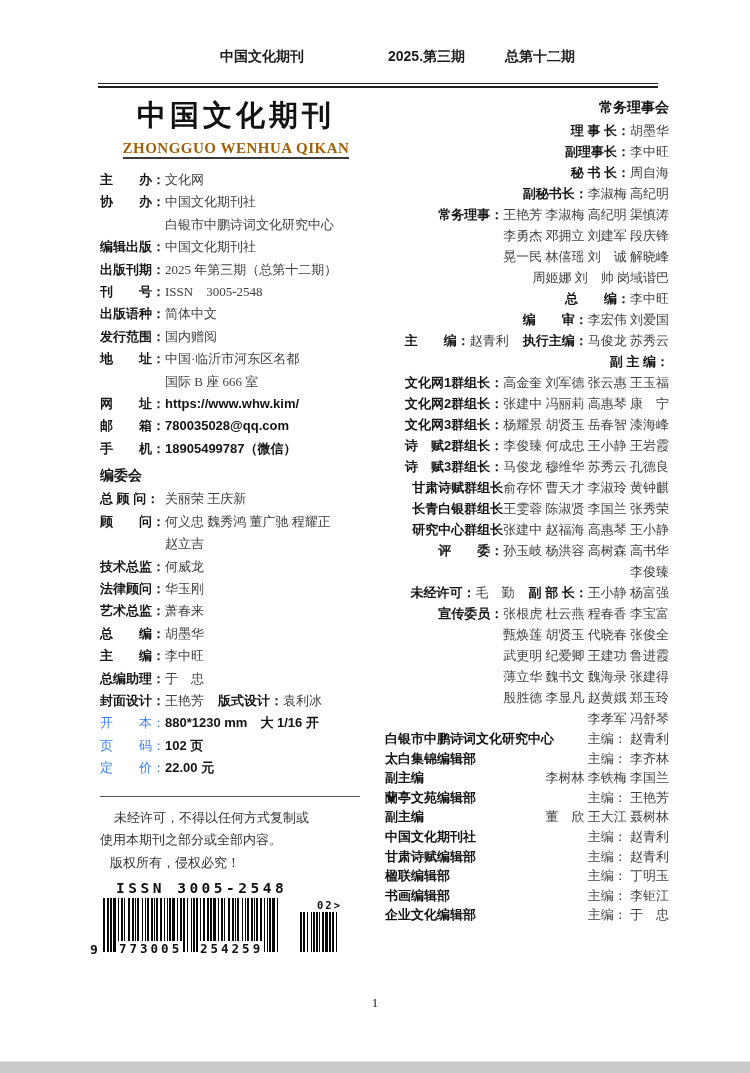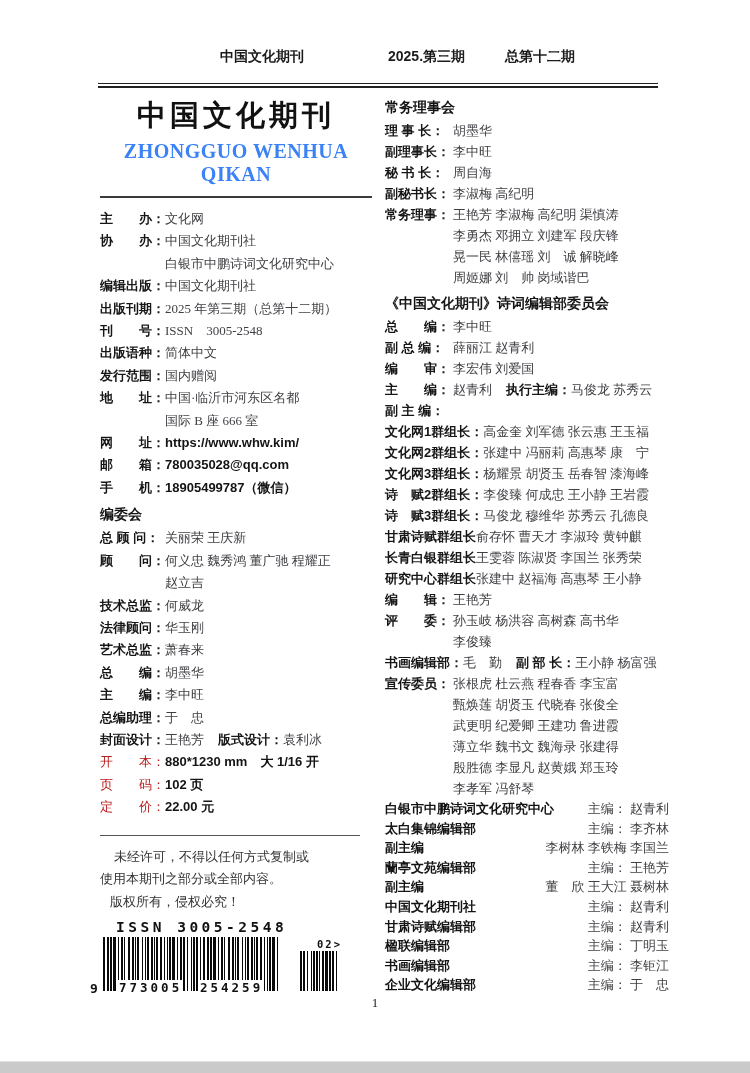--- a/index.html
+++ b/index.html
@@ -10,32 +10,32 @@
   }
   .page{position:absolute;inset:0;background:#fff;}
   
   .running-header span{position:absolute;top:48px;font-family:"Liberation Sans","DejaVu Sans",sans-serif;font-weight:bold;font-size:14px;color:#1b1b1b;}
   .rh-journal{left:220px;}
   .rh-issue{left:388px;}
   .rh-volume{left:505px;}
   .double-rule{position:absolute;top:83px;left:98px;width:560px;height:2px;border-top:1.5px solid #222;border-bottom:2px solid #222;}
   
   .col-left{position:absolute;left:100px;top:94px;width:272px;}
-  .col-right{position:absolute;left:385px;top:92px;width:284px;}
+  .col-right{position:absolute;left:385px;top:92px;width:284px;text-align:right;}
   
   .mast-title{font-weight:bold;font-size:29px;letter-spacing:4px;text-align:center;line-height:38px;color:#111;margin-top:2px;}
   .mast-pinyin{text-align:center;margin:6px 0 10px;}
-  .mast-pinyin span{display:inline-block;font-weight:bold;font-size:20px;letter-spacing:.5px;border-bottom:2px solid #3a3a3a;padding-bottom:10px;color:#3b82f6;}
+  .mast-pinyin span{display:inline-block;font-weight:bold;font-size:15px;letter-spacing:.5px;border-bottom:2px solid #3a3a3a;padding-bottom:0;color:#a16207;}
   
   .row{line-height:22.4px;color:#3f3f44;}
   .col-right .row{line-height:21px;}
   .lab{font-family:"Liberation Sans","DejaVu Sans",sans-serif;font-weight:bold;color:#161616;display:inline-block;}
   .col-left .lab{min-width:65px;}
   .col-right .lab{min-width:68px;}
-  .lab.plain{font-family:"Liberation Serif","DejaVu Serif",serif;font-weight:normal;color:#b91c1c;}
+  .lab.plain{font-family:"Liberation Serif","DejaVu Serif",serif;font-weight:normal;color:#3b82f6;}
   .lab2{min-width:0 !important;margin-left:14px;}
   .val{color:#3f3f44;}
   .val.bv{font-family:"Liberation Sans","DejaVu Sans",sans-serif;font-weight:bold;color:#141414;}
   .col-left .cont-line{padding-left:65px;}
   .col-right .cont-line{padding-left:68px;}
   .section-head{font-family:"Liberation Sans","DejaVu Sans",sans-serif;font-weight:bold;font-size:14px;color:#141414;line-height:25px;margin-top:3px;}
   
   .divider{border-top:1.5px solid #555;margin:16px 12px 10px 0;}
   .copyright div{line-height:22.5px;color:#333;}
   .cp-1{text-indent:14px;}
@@ -147,41 +147,38 @@
         <div class="row"><span class="lab">副理事长：</span><span class="val">李中旺</span></div>
         <div class="row"><span class="lab">秘 书 长：</span><span class="val">周自海</span></div>
         <div class="row"><span class="lab">副秘书长：</span><span class="val">李淑梅 高纪明</span></div>
         <div class="row"><span class="lab">常务理事：</span><span class="val">王艳芳 李淑梅 高纪明 渠慎涛</span><div>
             <div class="cont-line">李勇杰 邓拥立 刘建军 段庆锋</div>
             <div class="cont-line">晃一民 林僖瑶 刘　诚 解晓峰</div>
             <div class="cont-line">周姬娜 刘　帅 岗域谐巴</div>
           </div></div>
       </div>
 
-    <div class="section-head">《中国文化期刊》诗词编辑部委员会</div>
     <div class="rows">
 
     <div class="row"><span class="lab">总　　编：</span><span class="val">李中旺</span></div>
-        <div class="row"><span class="lab">副 总 编：</span><span class="val">薛丽江 赵青利</span></div>
         <div class="row"><span class="lab">编　　审：</span><span class="val">李宏伟 刘爱国</span></div>
         <div class="row"><span class="lab">主　　编：</span><span class="val">赵青利</span><span class="lab lab2">执行主编：</span><span class="val">马俊龙 苏秀云</span></div>
         <div class="row"><span class="lab">副 主 编：</span><span class="val"></span></div>
         <div class="row"><span class="lab">文化网1群组长：</span><span class="val">高金奎 刘军德 张云惠 王玉福</span></div>
         <div class="row"><span class="lab">文化网2群组长：</span><span class="val">张建中 冯丽莉 高惠琴 康　宁</span></div>
         <div class="row"><span class="lab">文化网3群组长：</span><span class="val">杨耀景 胡贤玉 岳春智 漆海峰</span></div>
         <div class="row"><span class="lab">诗　赋2群组长：</span><span class="val">李俊臻 何成忠 王小静 王岩霞</span></div>
         <div class="row"><span class="lab">诗　赋3群组长：</span><span class="val">马俊龙 穆维华 苏秀云 孔德良</span></div>
         <div class="row"><span class="lab">甘肃诗赋群组长</span><span class="val">俞存怀 曹天才 李淑玲 黄钟麒</span></div>
         <div class="row"><span class="lab">长青白银群组长</span><span class="val">王雯蓉 陈淑贤 李国兰 张秀荣</span></div>
         <div class="row"><span class="lab">研究中心群组长</span><span class="val">张建中 赵福海 高惠琴 王小静</span></div>
-        <div class="row"><span class="lab">编　　辑：</span><span class="val">王艳芳</span></div>
         <div class="row"><span class="lab">评　　委：</span><span class="val">孙玉岐 杨洪容 高树森 高书华</span><div>
             <div class="cont-line">李俊臻</div>
           </div></div>
-        <div class="row"><span class="lab">书画编辑部：</span><span class="val">毛　勤</span><span class="lab lab2">副 部 长：</span><span class="val">王小静 杨富强</span></div>
+        <div class="row"><span class="lab">未经许可：</span><span class="val">毛　勤</span><span class="lab lab2">副 部 长：</span><span class="val">王小静 杨富强</span></div>
         <div class="row"><span class="lab">宣传委员：</span><span class="val">张根虎 杜云燕 程春香 李宝富</span><div>
             <div class="cont-line">甄焕莲 胡贤玉 代晓春 张俊全</div>
             <div class="cont-line">武更明 纪爱卿 王建功 鲁进霞</div>
             <div class="cont-line">薄立华 魏书文 魏海录 张建得</div>
             <div class="cont-line">殷胜德 李显凡 赵黄娥 郑玉玲</div>
             <div class="cont-line">李孝军 冯舒琴</div>
           </div></div>
       </div>
 
     <div class="depts">

